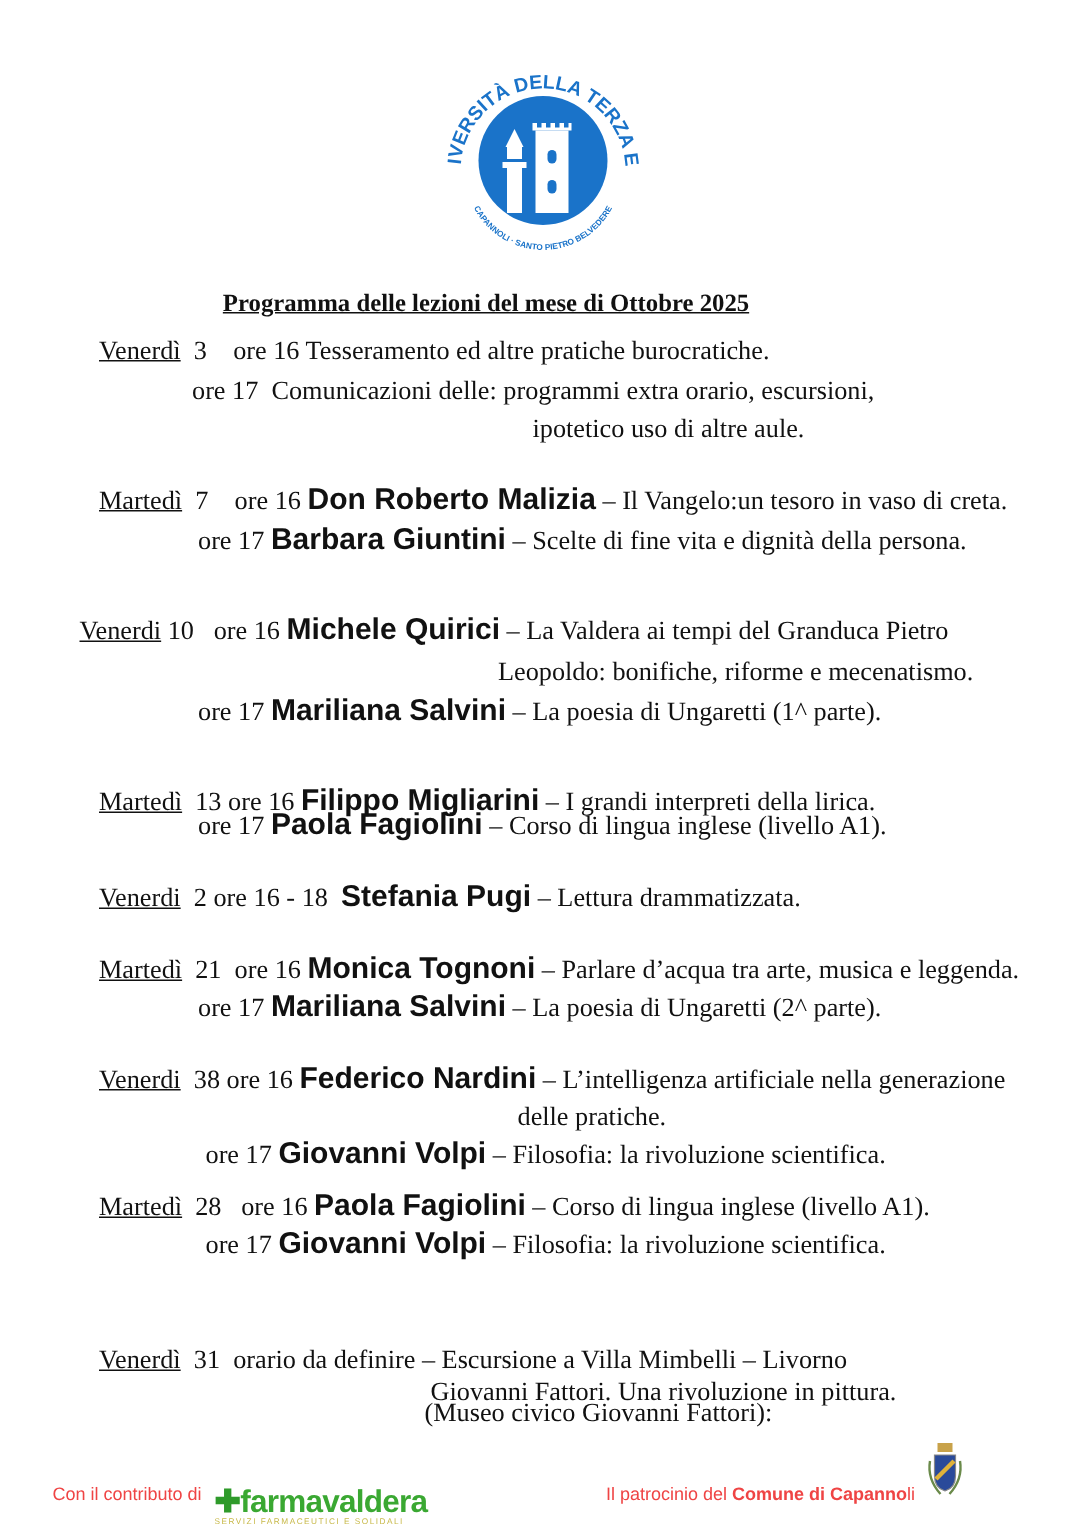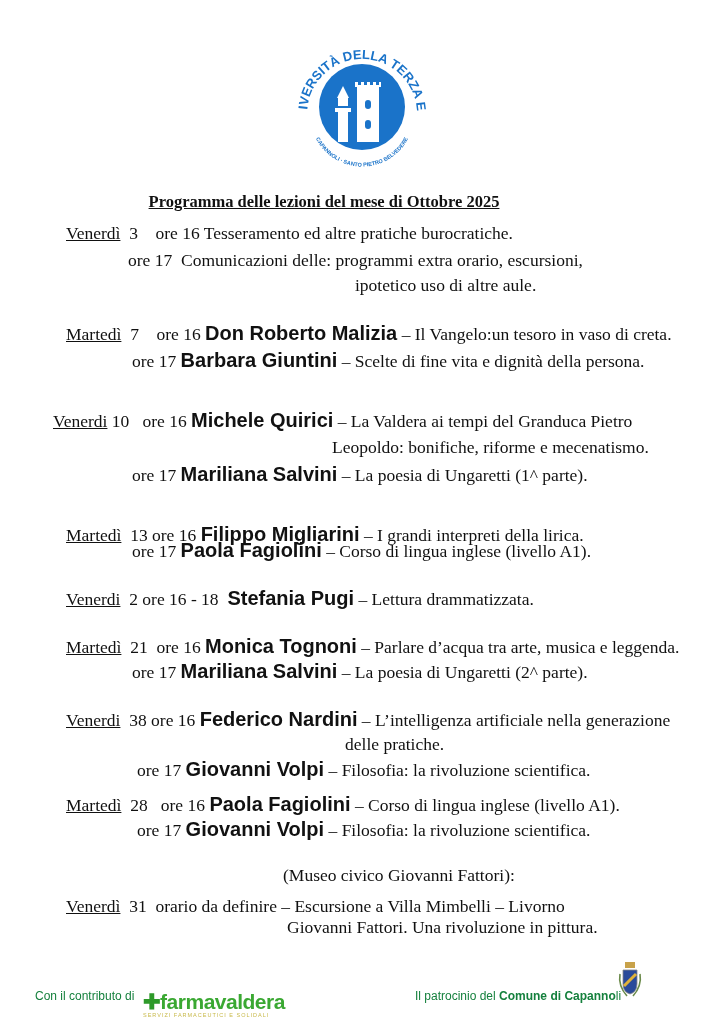--- a/index.html
+++ b/index.html
@@ -4,21 +4,21 @@
   <style>
     html, body { margin: 0; padding: 0; background: #ffffff; }
     body { width: 724px; height: 1024px; position: relative; overflow: hidden;
            font-family: "Liberation Serif", serif; color: #111; }
     .logo { position: absolute; left: 291px; top: 36px; width: 142px; height: 142px; }
     .title { position: absolute; left: 0; width: 648px; top: 192px; text-align: center;
              font-size: 16.5px; font-weight: bold; text-decoration: underline; }
     .ln { position: absolute; white-space: nowrap; font-size: 17.5px; line-height: 20px; }
     .day { text-decoration: underline; margin-left: 31px; }
     .sp { font-family: "Liberation Sans", sans-serif; font-weight: bold; font-size: 20px; }
-    .footer { position: absolute; font-family: "Liberation Sans", sans-serif; font-size: 12px; color: #15803d; white-space: nowrap; }
+    .footer { position: absolute; font-family: "Liberation Sans", sans-serif; font-size: 12px; color: #ef4444; white-space: nowrap; }
     .fv { position: absolute; left: 143px; top: 972px; margin-top: 20px; }
     .fv-name { font-family: "Liberation Sans", sans-serif; font-weight: bold; font-size: 21px; color: #3aa832; letter-spacing: -0.5px; line-height: 20px; }
     .fv-cross { color: #2e9a2a; }
     .fv-sub { font-family: "Liberation Sans", sans-serif; font-size: 5.5px; color: #c8b94a; letter-spacing: 1px; line-height: 7px; }
     .crest { position: absolute; left: 617px; top: 960px; width: 26px; height: 40px; }
   </style>
 </head>
 <body>
 
 <svg class="logo" viewBox="0 0 142 142">
@@ -153,29 +153,29 @@
   <span class="sp">Giovanni Volpi</span>
   <span>– Filosofia: la rivoluzione scientifica.</span>
 </div>
 
 <div class="ln" style="left:35px; top:896px;">
   <span class="day">Venerdì</span>&nbsp;
   <span>31</span>&nbsp;
   <span>orario da definire</span>
   <span>– Escursione a Villa Mimbelli – Livorno</span>
 </div>
-<div class="ln" style="left:283px; top:865px;">(Museo civico Giovanni Fattori):</div>
+<div class="ln" style="left:283px; top:931px;">(Museo civico Giovanni Fattori):</div>
 <div class="ln" style="left:287px; top:917px;">Giovanni Fattori. Una rivoluzione in pittura.</div>
 
 <div class="footer" style="left:35px; top:989px;">Con il contributo di</div>
 <div class="fv">
   <div class="fv-name"><span class="fv-cross">✚</span><span>farmavaldera</span></div>
   <div class="fv-sub">SERVIZI FARMACEUTICI E SOLIDALI</div>
 </div>
-<div class="footer" style="left:404px; top:989px;margin-left:11px;">
+<div class="footer" style="left:404px; top:989px;">
   <span>Il patrocinio del </span><b>Comune di Capanno</b><span>li</span>
 </div>
 <svg class="crest" viewBox="0 0 26 40">
   <rect x="8" y="2" width="10" height="6" fill="#c8a24a"></rect>
   <path d="M6 10 H20 V24 Q20 32 13 34 Q6 32 6 24 Z" fill="#2a4a9a" stroke="#888" stroke-width="0.8"></path>
   <path d="M7 26 L19 14" stroke="#e0b23a" stroke-width="3"></path>
   <path d="M3 14 Q1 26 10 36" stroke="#6a8a4a" stroke-width="1.6" fill="none"></path>
   <path d="M23 14 Q25 26 16 36" stroke="#6a8a4a" stroke-width="1.6" fill="none"></path>
 </svg>
 

